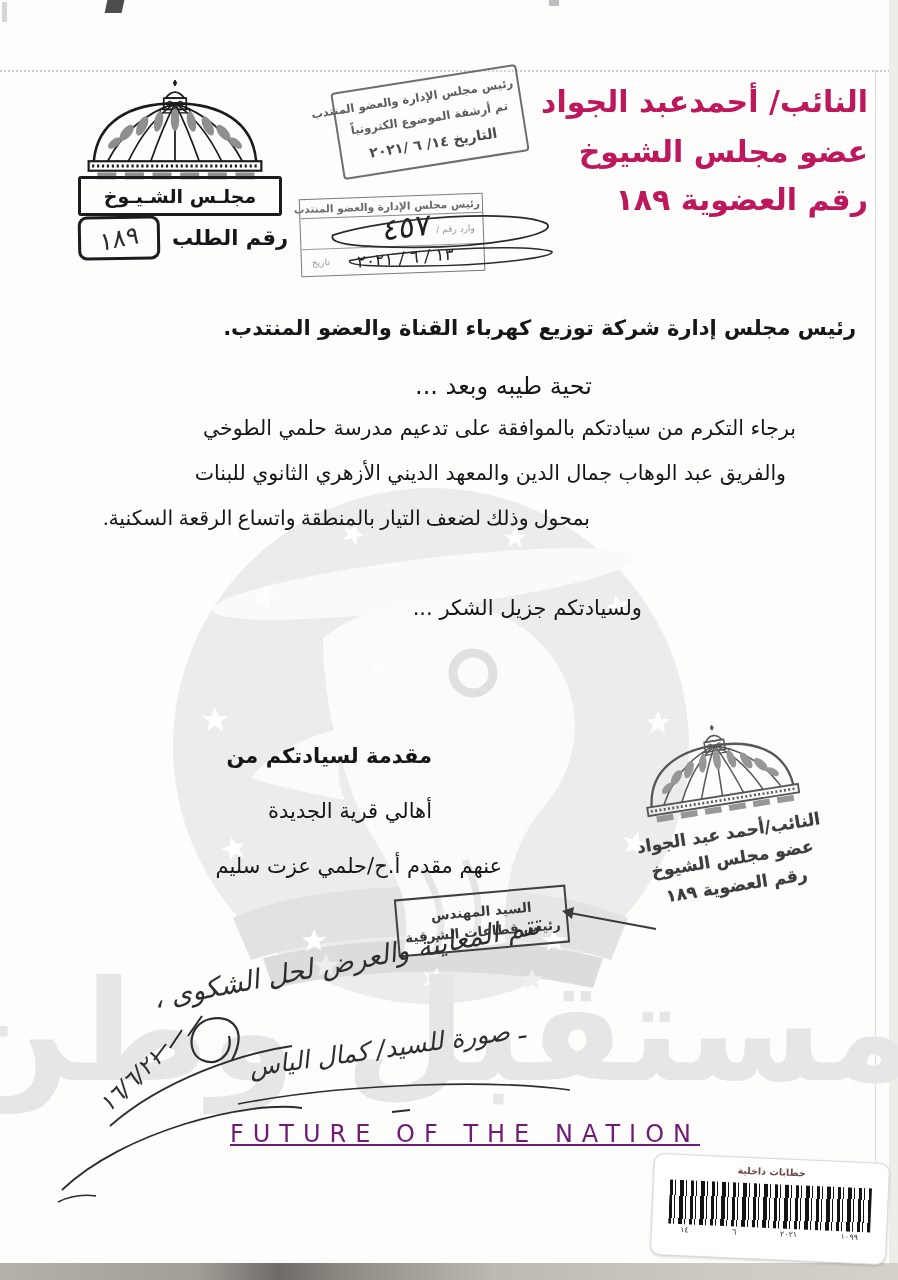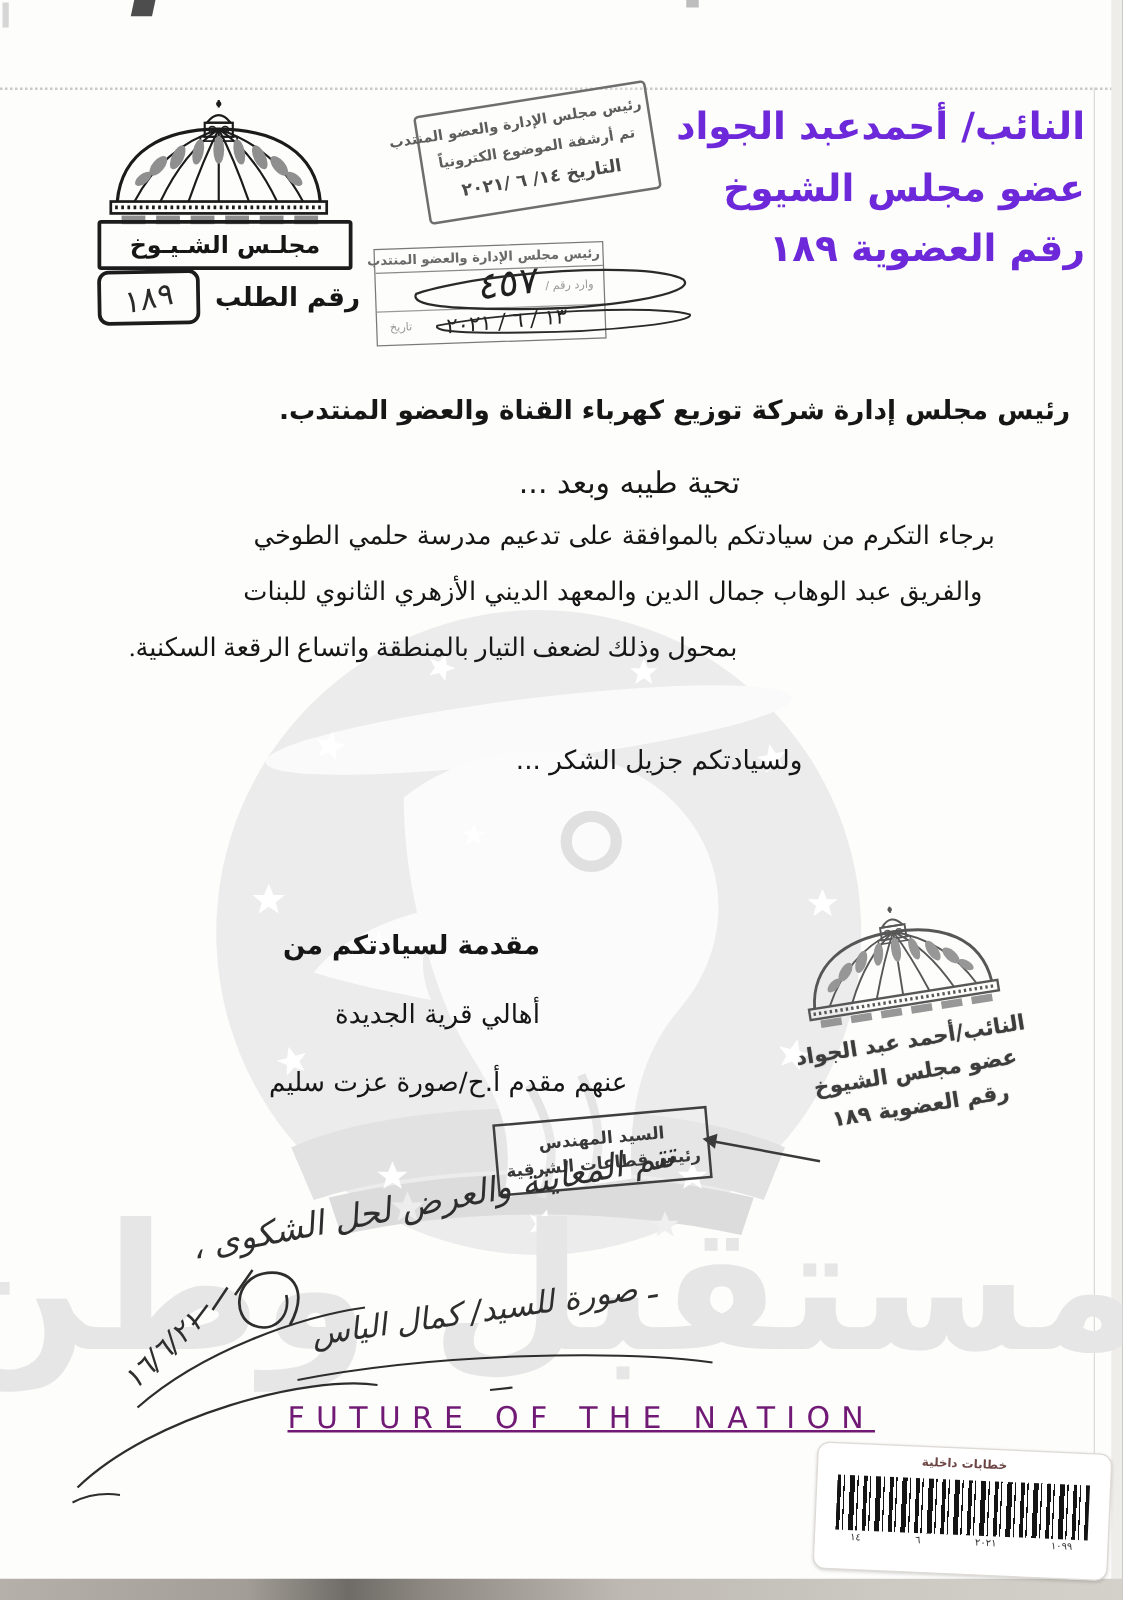--- a/index.html
+++ b/index.html
@@ -28,21 +28,21 @@
   .wm-star{position:absolute;z-index:0;}
   
   .logo-caption{position:absolute;left:78px;top:176px;width:198px;height:34px;border:3px solid #1c1c1c;border-radius:3px;
     display:flex;align-items:center;justify-content:center;font-weight:bold;font-size:19px;z-index:3;background:transparent;}
   .request-row{position:absolute;left:78px;top:216px;width:210px;display:flex;direction:rtl;align-items:center;gap:12px;z-index:3;}
   .request-label{font-weight:bold;font-size:21px;}
   .request-box{width:84px;height:38px;border:3.5px solid #1c1c1c;border-radius:9px;transform:rotate(-1deg);
     display:flex;align-items:center;justify-content:center;}
   .request-num{font-size:25px;color:#2b2b2b;transform:rotate(-11deg) skewX(-9deg);font-weight:500;}
   
-  .hdr{position:absolute;right:30px;text-align:right;font-weight:bold;color:#6d28d9;z-index:2;}
+  .hdr{position:absolute;right:30px;text-align:right;font-weight:bold;color:#be185d;z-index:2;}
   .hdr1{top:84px;font-size:30px;}
   .hdr2{top:134px;font-size:30px;}
   .hdr3{top:182px;font-size:30px;}
   
   .archive-stamp{position:absolute;left:336px;top:78px;width:176px;padding:6px 4px 8px;border:2px solid #6e6e6e;border-radius:4px;
     transform:rotate(-9deg);color:#5d5d5d;font-size:11.5px;font-weight:bold;text-align:center;line-height:1.9;z-index:3;background:rgba(255,255,255,.2);}
   .archive-stamp .dt{font-size:14px;color:#4a4a4a;}
   .inbox-stamp{position:absolute;left:300px;top:196px;width:182px;border:1.5px solid #7a7a7a;transform:rotate(-2deg);
     color:#6a6a6a;font-size:10.5px;text-align:center;z-index:3;}
   .inbox-stamp .r1{border-bottom:1px solid #8a8a8a;padding:3px 2px;font-weight:bold;}
@@ -221,21 +221,21 @@
 
   <div class="addr2 ar">رئيس مجلس إدارة شركة توزيع كهرباء القناة والعضو المنتدب.</div>
   <div class="greet ar">تحية طيبه وبعد ...</div>
   <div class="p1 ar">برجاء التكرم من سيادتكم بالموافقة على تدعيم مدرسة حلمي الطوخي</div>
   <div class="p2 ar">والفريق عبد الوهاب جمال الدين والمعهد الديني الأزهري الثانوي للبنات</div>
   <div class="p3 ar">بمحول وذلك لضعف التيار بالمنطقة واتساع الرقعة السكنية.</div>
   <div class="thanks ar">ولسيادتكم جزيل الشكر ...</div>
 
   <div class="sub1 ar">مقدمة لسيادتكم من</div>
   <div class="sub2 ar">أهالي قرية الجديدة</div>
-  <div class="sub3 ar">عنهم مقدم أ.ح/صورة عزت سليم</div>
+  <div class="sub3 ar">عنهم مقدم أ.ح/حلمي عزت سليم</div>
 
   <div class="mp-stamp ar">
     <svg style="color:#4a4a4a;opacity:.92;" width="168" height="90" viewBox="0 0 220 118">
         <use href="#dome"></use>
       </svg>
     <div class="lines">
       <div>النائب/أحمد عبد الجواد</div>
       <div>عضو مجلس الشيوخ</div>
       <div>رقم العضوية ١٨٩</div>
     </div>

